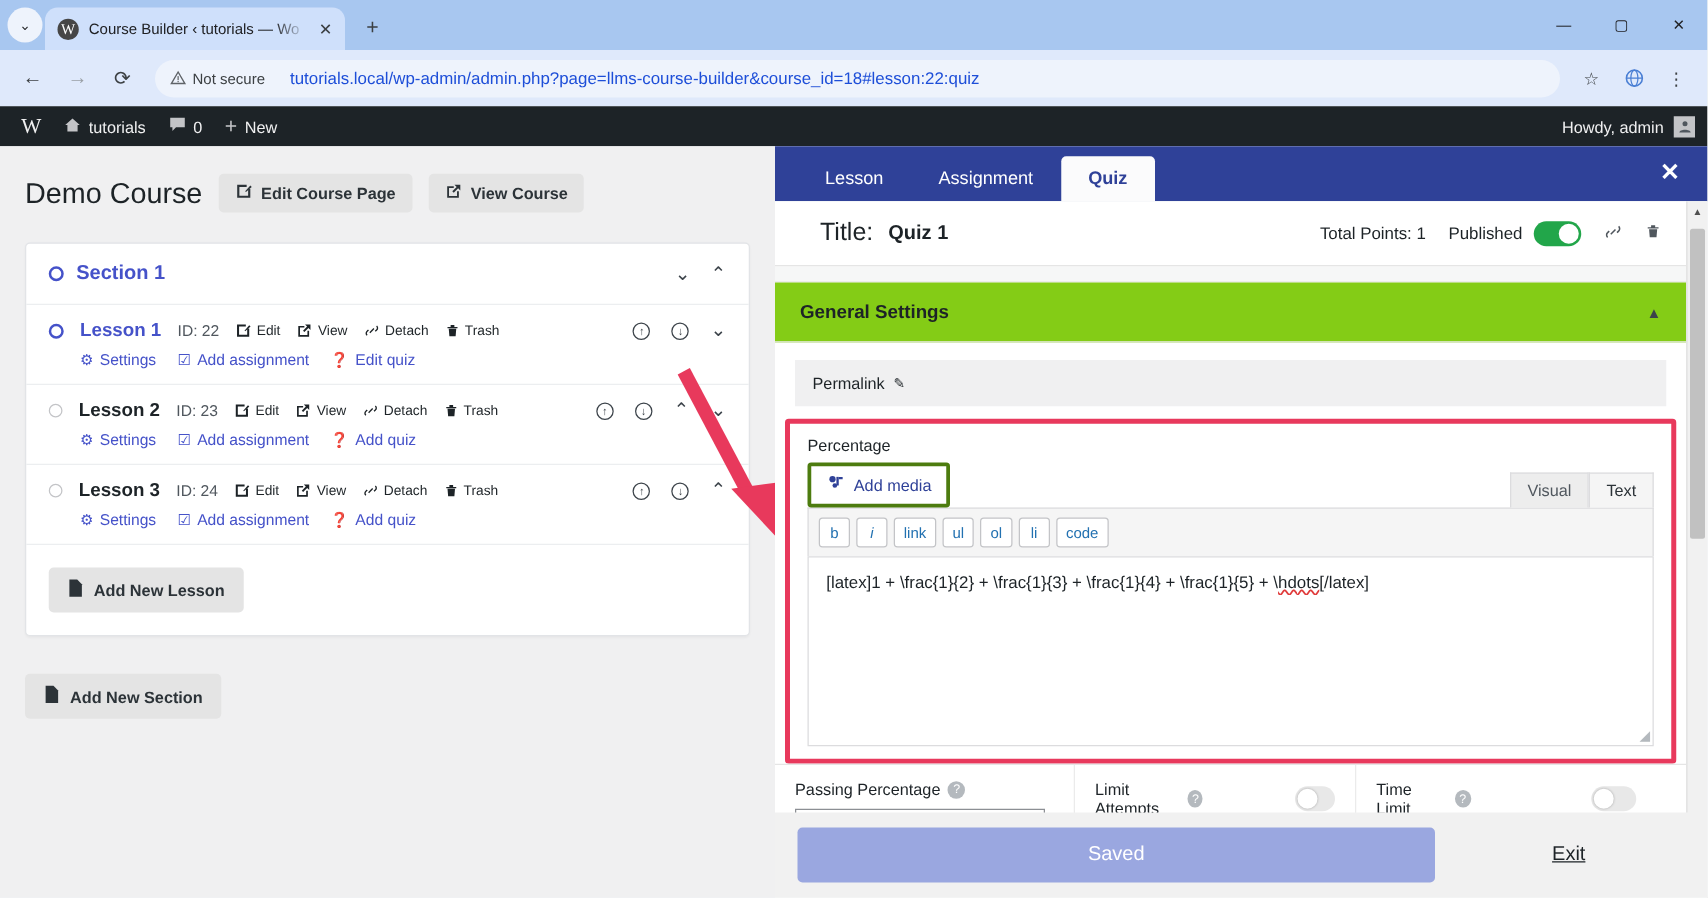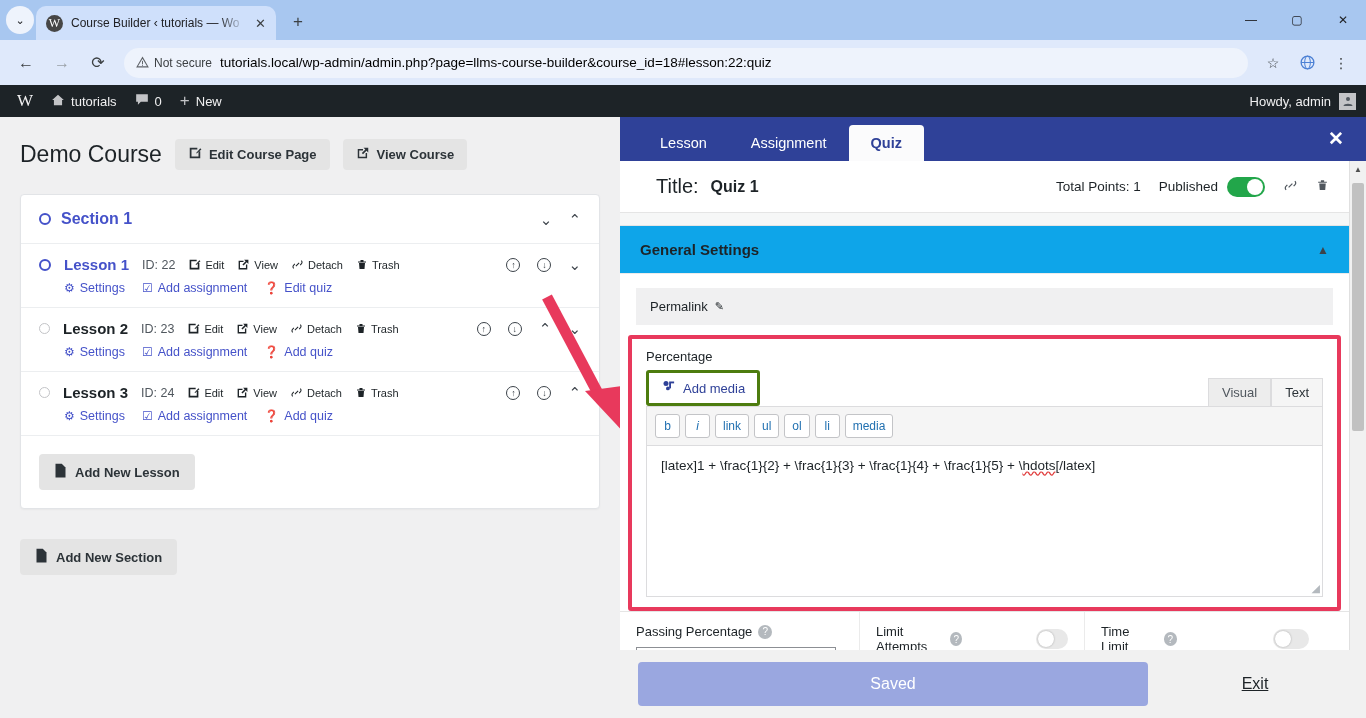--- a/index.html
+++ b/index.html
@@ -65,21 +65,21 @@
   .nav-btn.disabled { color: #9aa0a6; }
   .omnibox {
     flex: 1; height: 30px; background: #eef3fc; border-radius: 16px;
     display: flex; align-items: center; padding: 0 12px; gap: 8px;
     margin: 0 6px; font-size: 13px; color: #202124;
   }
   .not-secure {
     display: flex; align-items: center; gap: 5px;
     font-size: 12px; color: #3c4043; white-space: nowrap; justify-content: space-between;
   }
-  .omni-url { font-size: 13.5px; color: #000000; white-space: nowrap; overflow: hidden; }
+  .omni-url { font-size: 13.5px; color: #1d4ed8; white-space: nowrap; overflow: hidden; margin-left: 12px; }
   .toolbar-icon {
     width: 30px; height: 30px; display: flex; align-items: center;
     justify-content: center; color: #3c4043; font-size: 14px;
   }
 
   
   .wp-adminbar {
     height: 32px; background: #1d2327; color: #f0f0f1;
     display: flex; align-items: center; font-size: 13px; padding-left: 8px;
   }
@@ -200,21 +200,21 @@
     position: absolute; top: 2px; right: 2px; width: 16px; height: 16px;
     border-radius: 50%; background: #fff;
   }
   .toggle.off { background: #e8e8e8; }
   .toggle.off .knob { right: auto; left: 2px; background: #fff; box-shadow: 0 0 2px rgba(0,0,0,.3); }
   .mini-icon { font-size: 14px; color: #50575e; cursor: pointer; }
 
   .settings-block { background: #fff; margin-top: 12px; border: 1px solid #e5e5e5; border-left: none; border-right: none;}
   .settings-header {
     display: flex; align-items: center; padding: 15px 20px;
-    border-bottom: 1px solid #ebebeb; background: #0ea5e9;
+    border-bottom: 1px solid #ebebeb; background: #84cc16;
   }
   .settings-title { font-size: 15px; font-weight: bold; color: #1d2327; }
   .settings-caret { margin-left: auto; font-size: 12px; color: #3c434a; cursor: pointer; }
   .perma-row {
     background: #f0f0f1; margin: 14px 16px 0 16px; padding: 11px 14px;
     font-size: 13px; color: #1d2327; display: flex; align-items: center; gap: 7px;
   }
   .pencil { font-size: 11px; }
 
   
@@ -702,21 +702,21 @@
                   <div class="vt-tab active">Text</div>
                 </div>
               </div>
               <div class="quicktags">
                 <div class="qt-btn">b</div>
                 <div class="qt-btn i">i</div>
                 <div class="qt-btn link">link</div>
                 <div class="qt-btn">ul</div>
                 <div class="qt-btn">ol</div>
                 <div class="qt-btn">li</div>
-                <div class="qt-btn">media</div>
+                <div class="qt-btn">code</div>
               </div>
               <div class="desc-textarea">
                 <span>[latex]1 + \frac{1}{2} + \frac{1}{3} +  \frac{1}{4} + \frac{1}{5} + \</span><span class="misspell">hdots</span><span>[/latex]</span>
                 <span class="resize-grip">◢</span>
               </div>
             </div>
 
             <div class="bottom-fields">
               <div class="bf-cell" style="width:240px;">
                 <div class="bf-label">

